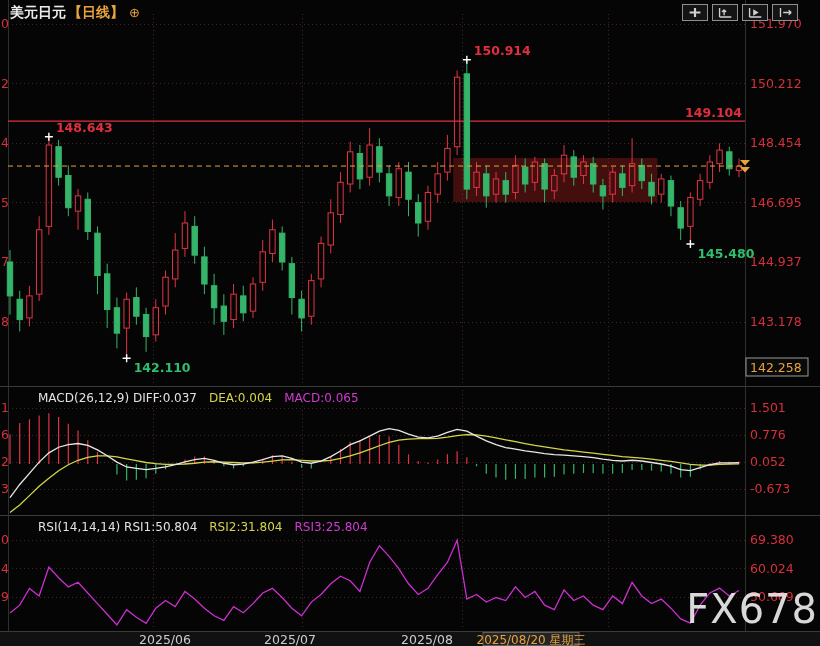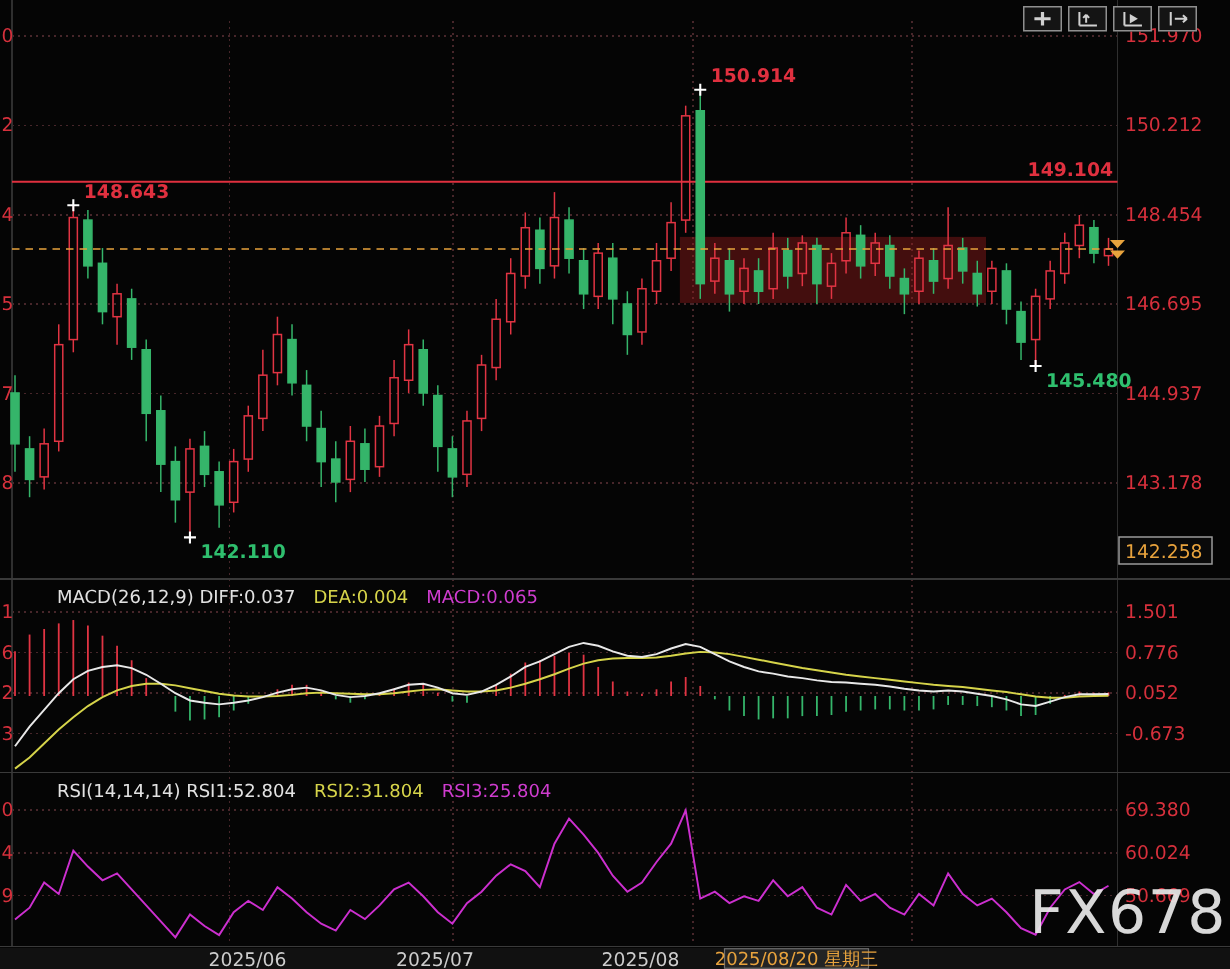--- a/index.html
+++ b/index.html
@@ -423,20 +423,23 @@
         <text x="165" y="644" fill="#cdcdcd" font-size="12.5" text-anchor="middle" font-family="&quot;DejaVu Sans&quot;,&quot;Liberation Sans&quot;,sans-serif" font-weight="normal">2025/06</text>
         <text x="290" y="644" fill="#cdcdcd" font-size="12.5" text-anchor="middle" font-family="&quot;DejaVu Sans&quot;,&quot;Liberation Sans&quot;,sans-serif" font-weight="normal">2025/07</text>
         <text x="427" y="644" fill="#cdcdcd" font-size="12.5" text-anchor="middle" font-family="&quot;DejaVu Sans&quot;,&quot;Liberation Sans&quot;,sans-serif" font-weight="normal">2025/08</text>
       </g>
       <g>
         <rect x="483" y="632.5" width="96" height="13" fill="#242424" stroke="#6e6e6e" stroke-width="0.8"></rect>
         <text x="531" y="643.5" fill="#e8a33d" font-size="12" text-anchor="middle" font-family="&quot;DejaVu Sans&quot;,&quot;Liberation Sans&quot;,sans-serif" font-weight="normal">2025/08/20 星期三</text>
       </g>
     </svg>
 
+  <div class="titlebar">
+    <span class="sym">美元日元</span><span class="period">【日线】</span><span class="addicon">⊕</span>
+  </div>
 
   <div class="toolbar">
     <button class="tbtn">
       <svg width="18" height="11" viewBox="0 0 20 12">
         <path d="M10 1 V11 M4 6 H16" stroke="#d0d0d0" stroke-width="2.4" fill="none"></path>
       </svg>
     </button>
     <button class="tbtn">
       <svg width="18" height="11" viewBox="0 0 20 12">
         <path d="M4 1 V11 M4 11 H17 M9 9 V3 M9 3 l-2.2 2.4 M9 3 l2.2 2.4" stroke="#d0d0d0" stroke-width="1.5" fill="none"></path>
@@ -453,17 +456,17 @@
         <path d="M5 1 V11 M8 6 H17 M17 6 l-3 -2.6 M17 6 l-3 2.6" stroke="#d0d0d0" stroke-width="1.5" fill="none"></path>
       </svg>
     </button>
   </div>
 
   <div class="legend legend-macd">
     <span class="w">MACD(26,12,9) DIFF:0.037</span><span class="y">DEA:0.004</span><span class="m">MACD:0.065</span>
   </div>
 
   <div class="legend legend-rsi">
-    <span class="w">RSI(14,14,14) RSI1:52.804</span><span class="y">RSI2:31.804</span><span class="m">RSI3:25.804</span>
+    <span class="w">RSI(14,14,14) RSI1:50.804</span><span class="y">RSI2:31.804</span><span class="m">RSI3:25.804</span>
   </div>
 
   <div class="watermark">FX678</div>
 </div>
 
 </body></html>

